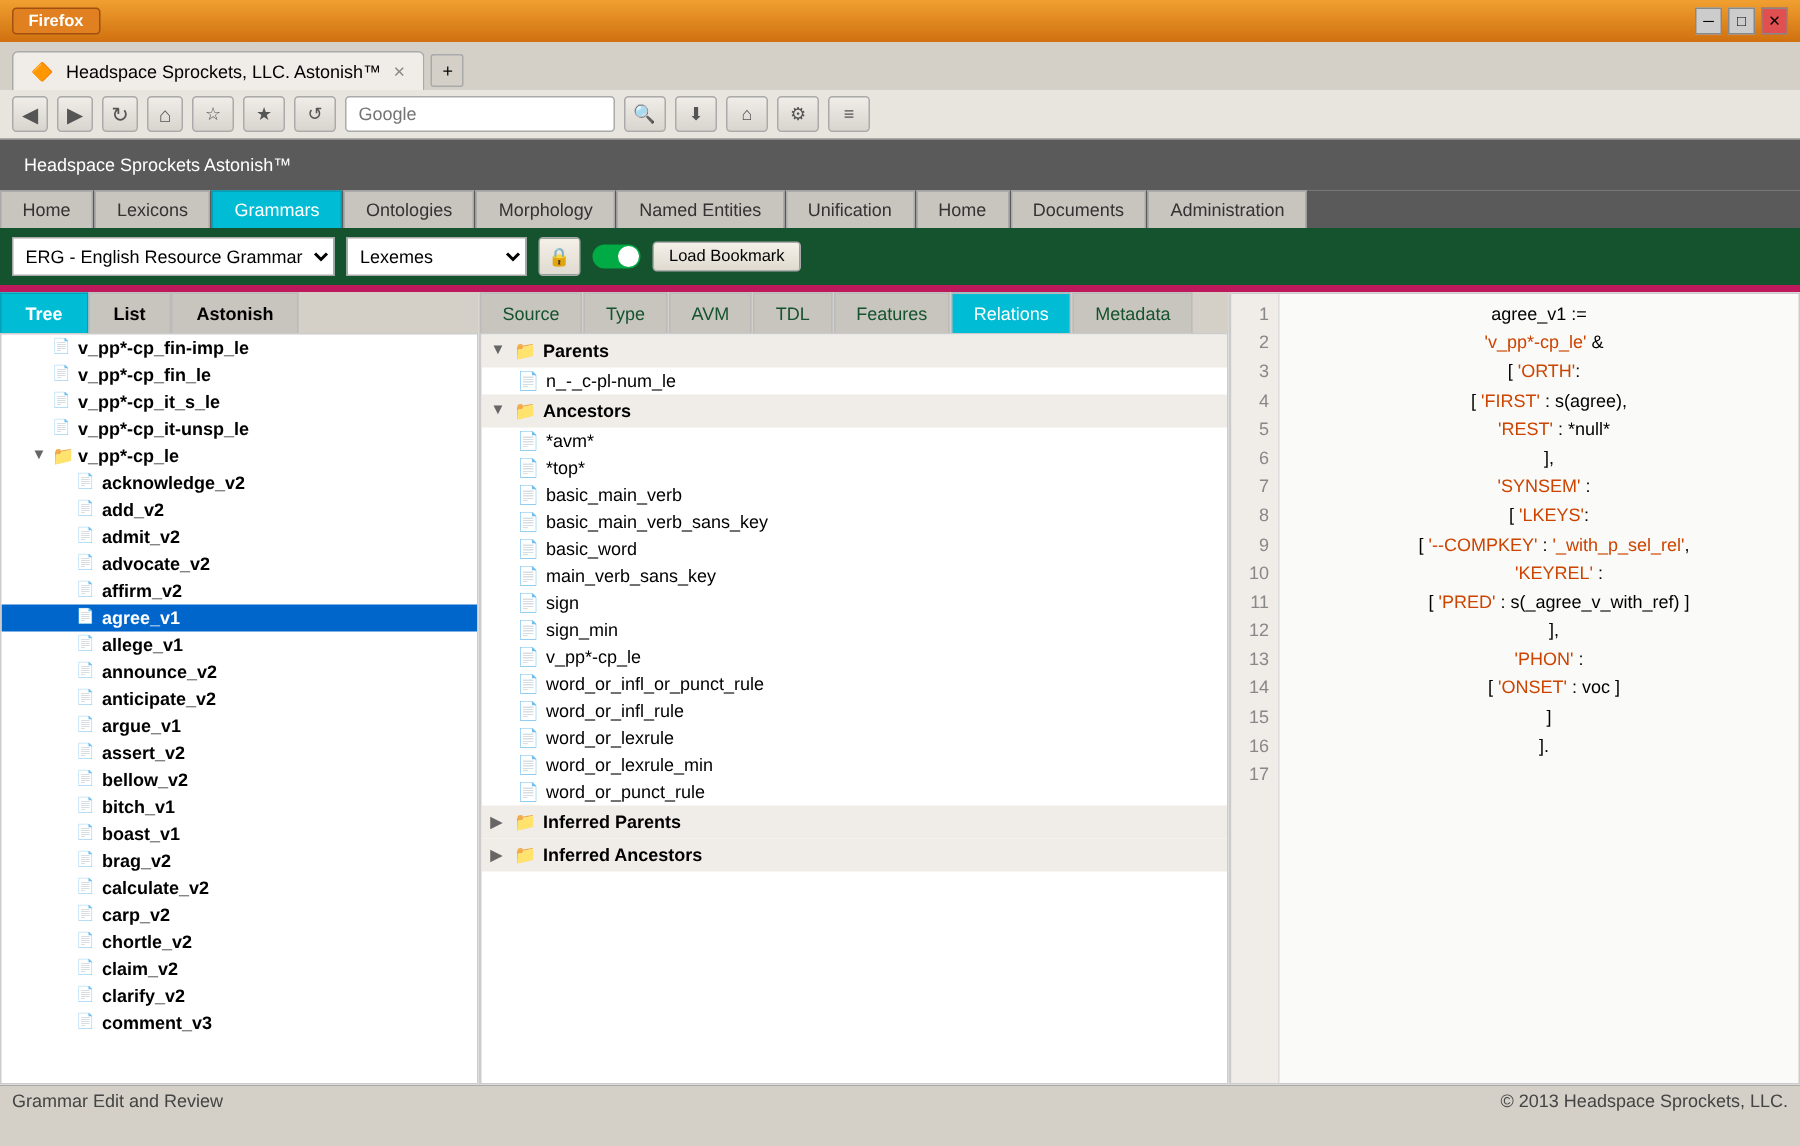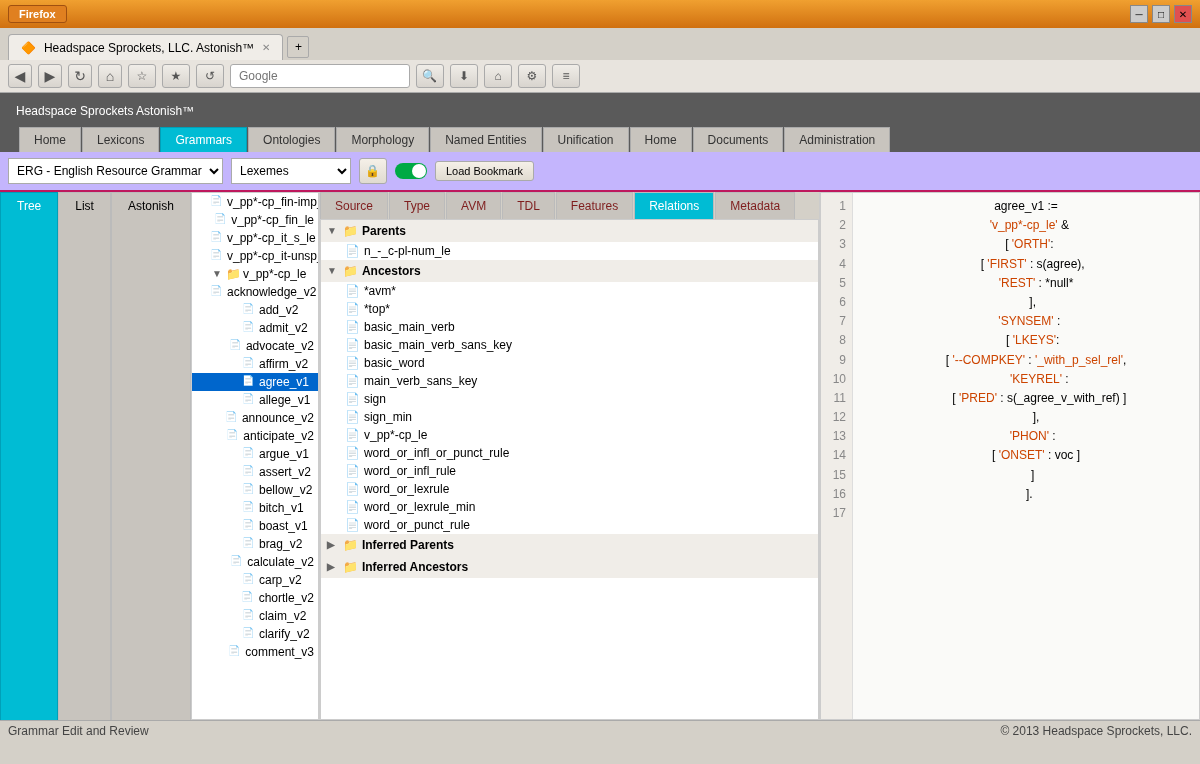--- a/index.html
+++ b/index.html
@@ -15,51 +15,51 @@
     .browser-tab { background: #f0ede8; border: 1px solid #aaa; border-bottom: none; padding: 4px 12px; font-size: 11px; display: flex; align-items: center; gap: 8px; height: 26px; border-radius: 4px 4px 0 0; }
     .tab-add { width: 22px; height: 22px; border: 1px solid #aaa; background: #d4d0c8; display: flex; align-items: center; justify-content: center; margin-left: 4px; margin-bottom: 2px; cursor: pointer; border-radius: 2px; }
     .nav-bar { background: #e8e4de; padding: 4px 8px; display: flex; align-items: center; gap: 6px; border-bottom: 1px solid #aaa; }
     .nav-btn { width: 24px; height: 24px; background: linear-gradient(to bottom, #f0ede8, #d8d4ce); border: 1px solid #aaa; border-radius: 3px; display: flex; align-items: center; justify-content: center; cursor: pointer; font-size: 14px; color: #555; }
     .address-bar { flex: 1; height: 24px; border: 1px solid #aaa; background: white; padding: 0 8px; font-size: 12px; border-radius: 3px; }
     .search-bar { width: 180px; height: 24px; border: 1px solid #aaa; background: white; padding: 0 8px; font-size: 12px; border-radius: 3px; }
     .nav-icon-btn { width: 28px; height: 24px; background: linear-gradient(to bottom, #f0ede8, #d8d4ce); border: 1px solid #aaa; border-radius: 3px; display: flex; align-items: center; justify-content: center; cursor: pointer; color: #555; font-size: 12px; }
 
     
     .app-header { background: #5a5a5a; color: white; padding: 8px 16px; font-size: 16px; font-weight: normal; }
-    .main-tabs { background: #5a5a5a; display: flex; gap: 1px; padding: 0 19px; }
+    .main-tabs { background: #5a5a5a; display: flex; gap: 1px; padding: 0 0; }
     .main-tab { background: #c8c4be; border: 1px solid #aaa; border-bottom: none; padding: 5px 14px; cursor: pointer; font-size: 12px; color: #333; }
     .main-tab.active { background: #00bcd4; color: white; border-color: #00a0b8; }
 
-    .toolbar { background: #c4b5fd; padding: 6px 8px; display: flex; align-items: center; gap: 8px; border-bottom: 2px solid #be185d; }
+    .toolbar { background: #14532d; padding: 6px 8px; display: flex; align-items: center; gap: 8px; border-bottom: 5px solid #be185d; }
     .toolbar-select { height: 26px; border: 1px solid #aaa; background: white; padding: 0 4px; font-size: 12px; min-width: 180px; }
     .toolbar-search { flex: 1; max-width: 280px; height: 26px; border: 1px solid #aaa; background: white; padding: 0 8px; font-size: 12px; }
     .lock-btn { width: 28px; height: 26px; background: linear-gradient(to bottom, #f5f0e8, #e0dbd0); border: 1px solid #aaa; border-radius: 3px; display: flex; align-items: center; justify-content: center; cursor: pointer; }
     .bookmark-btn { background: linear-gradient(to bottom, #f5f0e8, #e0dbd0); border: 1px solid #aaa; border-radius: 3px; padding: 3px 10px; cursor: pointer; font-size: 11px; }
 
     
     .content-area { display: flex; height: calc(764px - 28px - 32px - 36px - 44px - 38px - 38px - 20px); background: #f0ede8; }
 
     
-    .left-panel { width: 320px; border-right: 1px solid #ccc; display: flex; flex-direction: row; background: #f5f2ee; }
+    .left-panel { width: 320px; border-right: 1px solid #ccc; display: flex; flex-direction: column; background: #f5f2ee; font-weight: bold; }
     .panel-tabs { display: flex; background: #d4d0c8; }
     .panel-tab { padding: 6px 16px; cursor: pointer; font-size: 12px; border: 1px solid #bbb; border-bottom: none; background: #c8c4be; }
     .panel-tab.active { background: #00bcd4; color: white; border-color: #00a0b8; }
     .tree-container { flex: 1; overflow-y: auto; background: white; border: 1px solid #ccc; }
     .tree-item { display: flex; align-items: center; padding: 2px 4px; cursor: pointer; white-space: nowrap; }
     .tree-item.selected { background: #0066cc; color: white; }
     .tree-item .indent { display: inline-block; }
     .tree-icon { width: 14px; height: 14px; margin-right: 3px; flex-shrink: 0; }
     .folder-icon { color: #d4a020; font-size: 12px; }
     .file-icon { color: #888; font-size: 10px; }
     .expand-icon { width: 12px; height: 12px; margin-right: 2px; font-size: 10px; color: #666; flex-shrink: 0; }
 
     
     .mid-panel { flex: 1; border-right: 1px solid #ccc; display: flex; flex-direction: column; background: #f5f2ee; }
     .sub-tabs { display: flex; background: #d4d0c8; gap: 1px; }
-    .sub-tab { padding: 6px 14px; cursor: pointer; font-size: 12px; border: 1px solid #bbb; border-bottom: none; background: #c8c4be; color: #7f1d1d; }
+    .sub-tab { padding: 6px 14px; cursor: pointer; font-size: 12px; border: 1px solid #bbb; border-bottom: none; background: #c8c4be; color: #14532d; }
     .sub-tab.active { background: #00bcd4; color: white; }
     .mid-content { flex: 1; overflow-y: auto; background: white; border: 1px solid #ccc; }
     .tree-group-header { display: flex; align-items: center; padding: 4px 6px; background: #f0ede8; font-weight: bold; cursor: pointer; }
     .tree-group-header .expand-icon { margin-right: 4px; }
     .mid-tree-item { display: flex; align-items: center; padding: 2px 8px 2px 24px; cursor: pointer; }
 
     
     .right-panel { width: 380px; display: flex; flex-direction: column; background: #f5f2ee; }
     .right-tabs { display: flex; background: #d4d0c8; gap: 1px; }
     .right-tab { padding: 6px 12px; cursor: pointer; font-size: 12px; border: 1px solid #bbb; border-bottom: none; background: #c8c4be; color: #333; }

